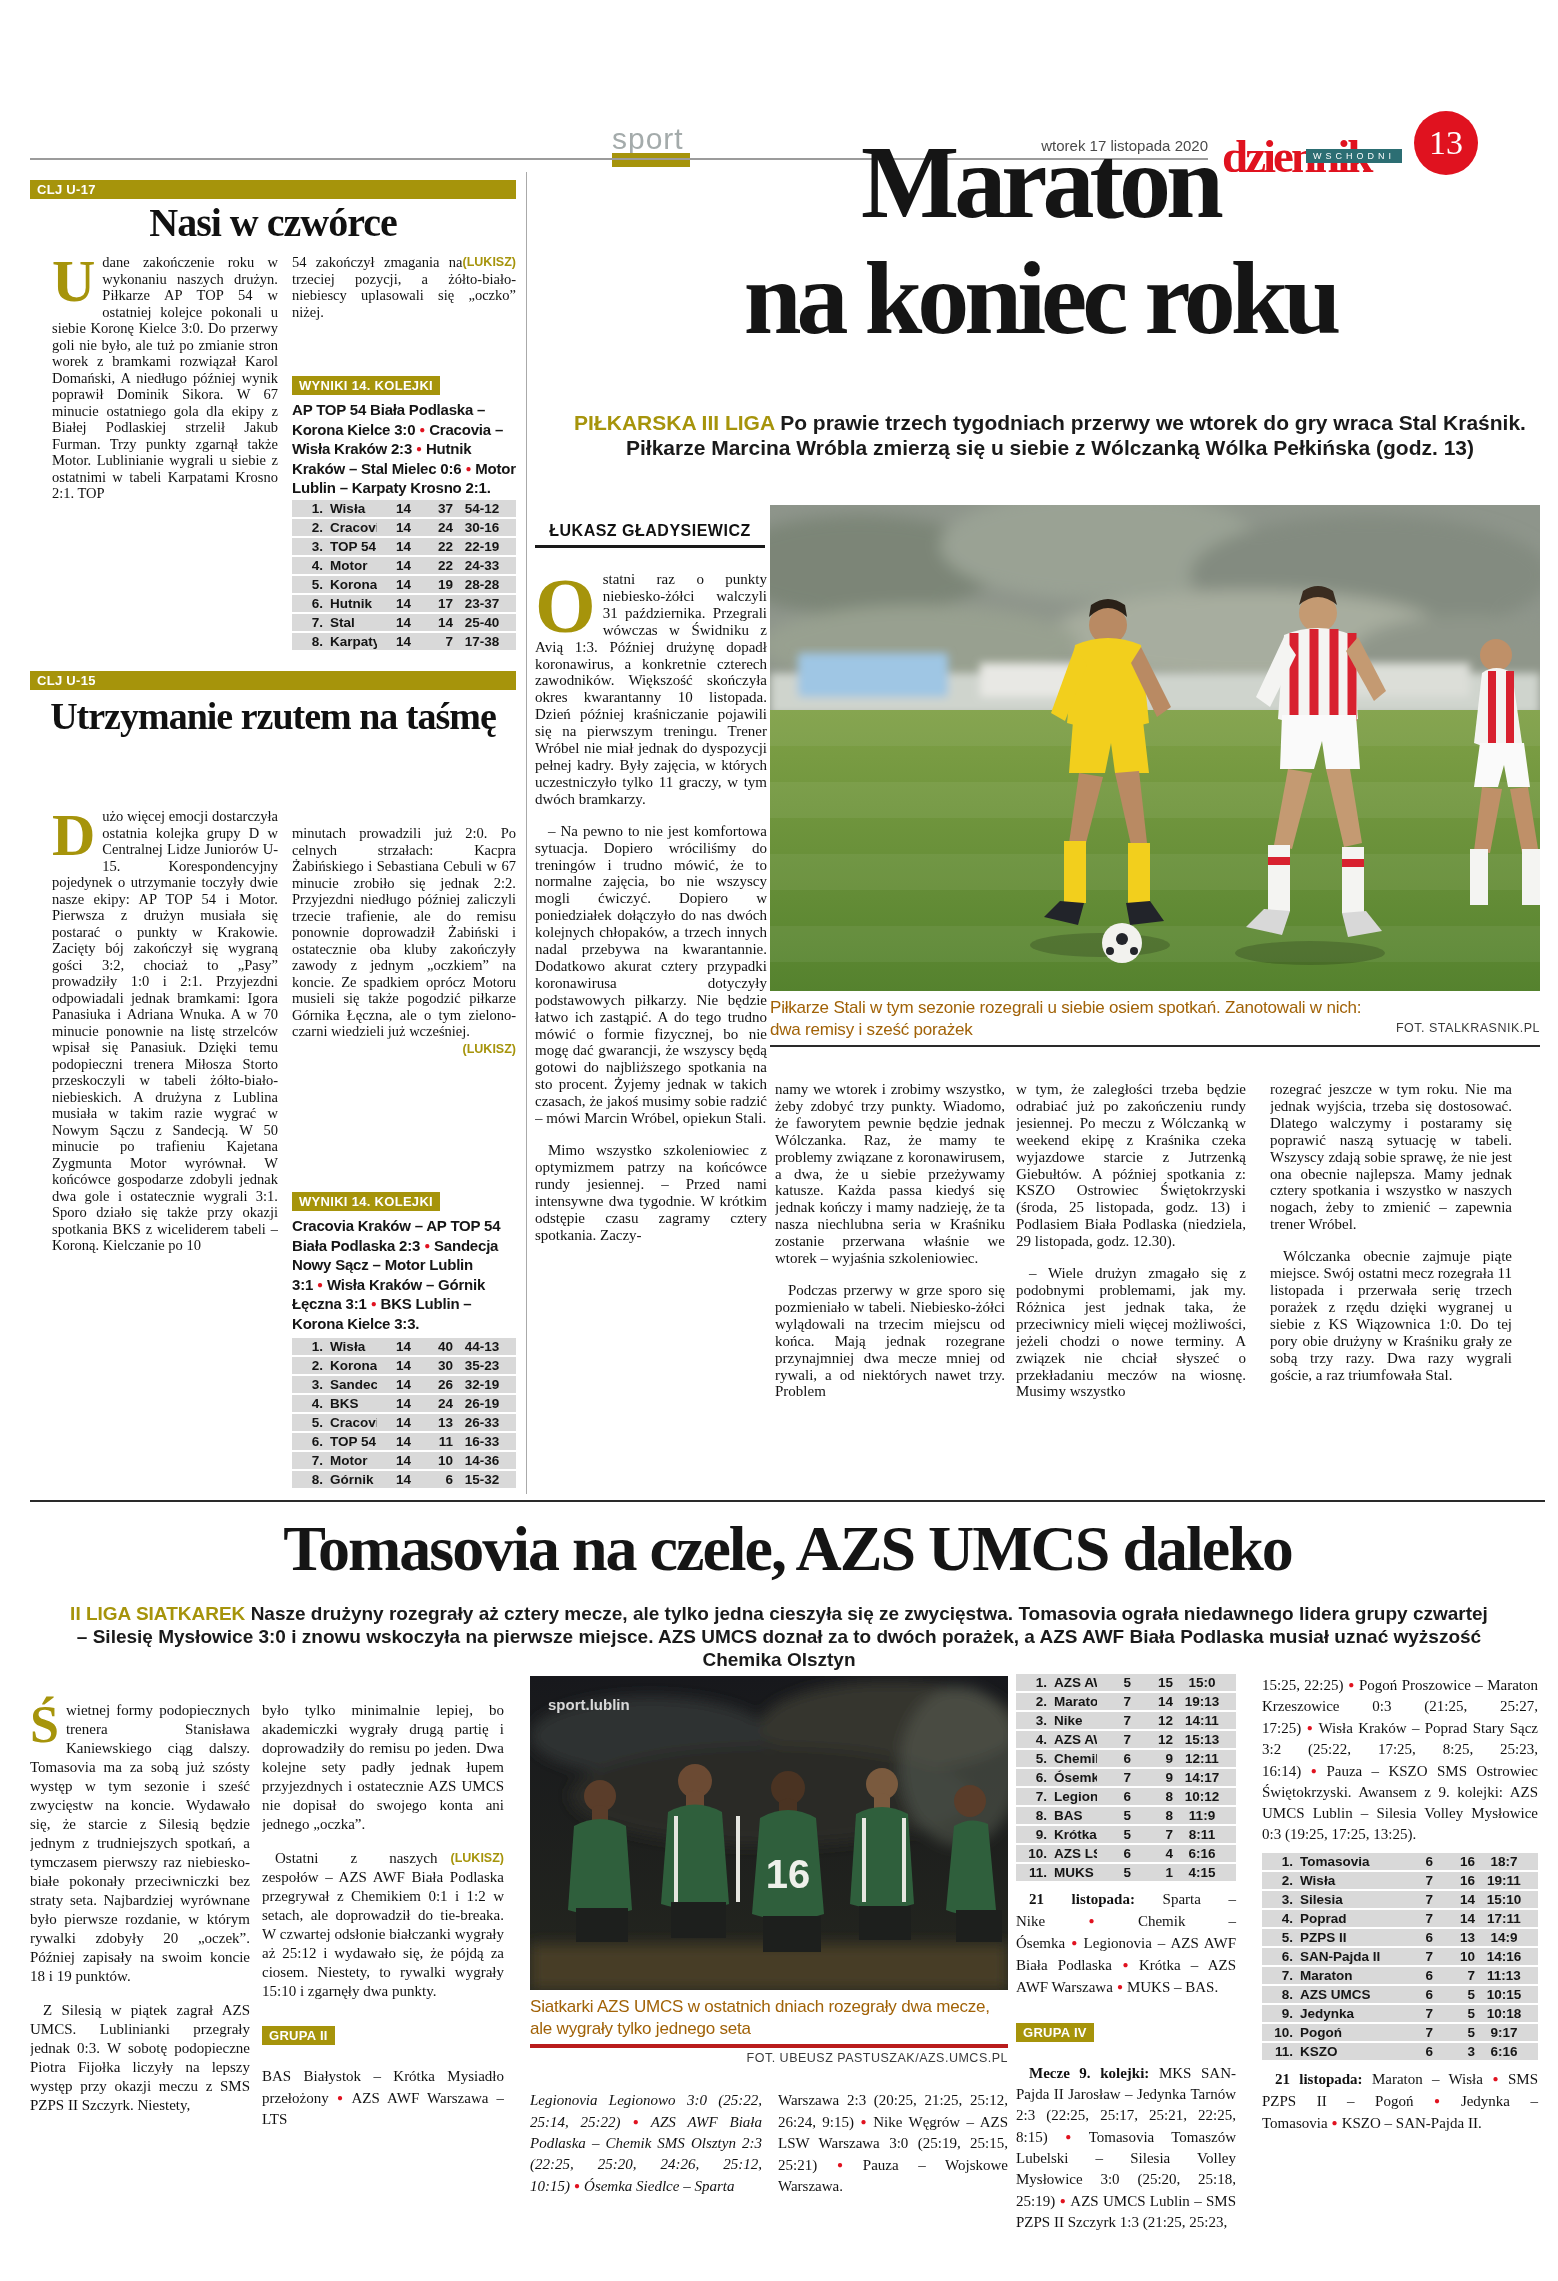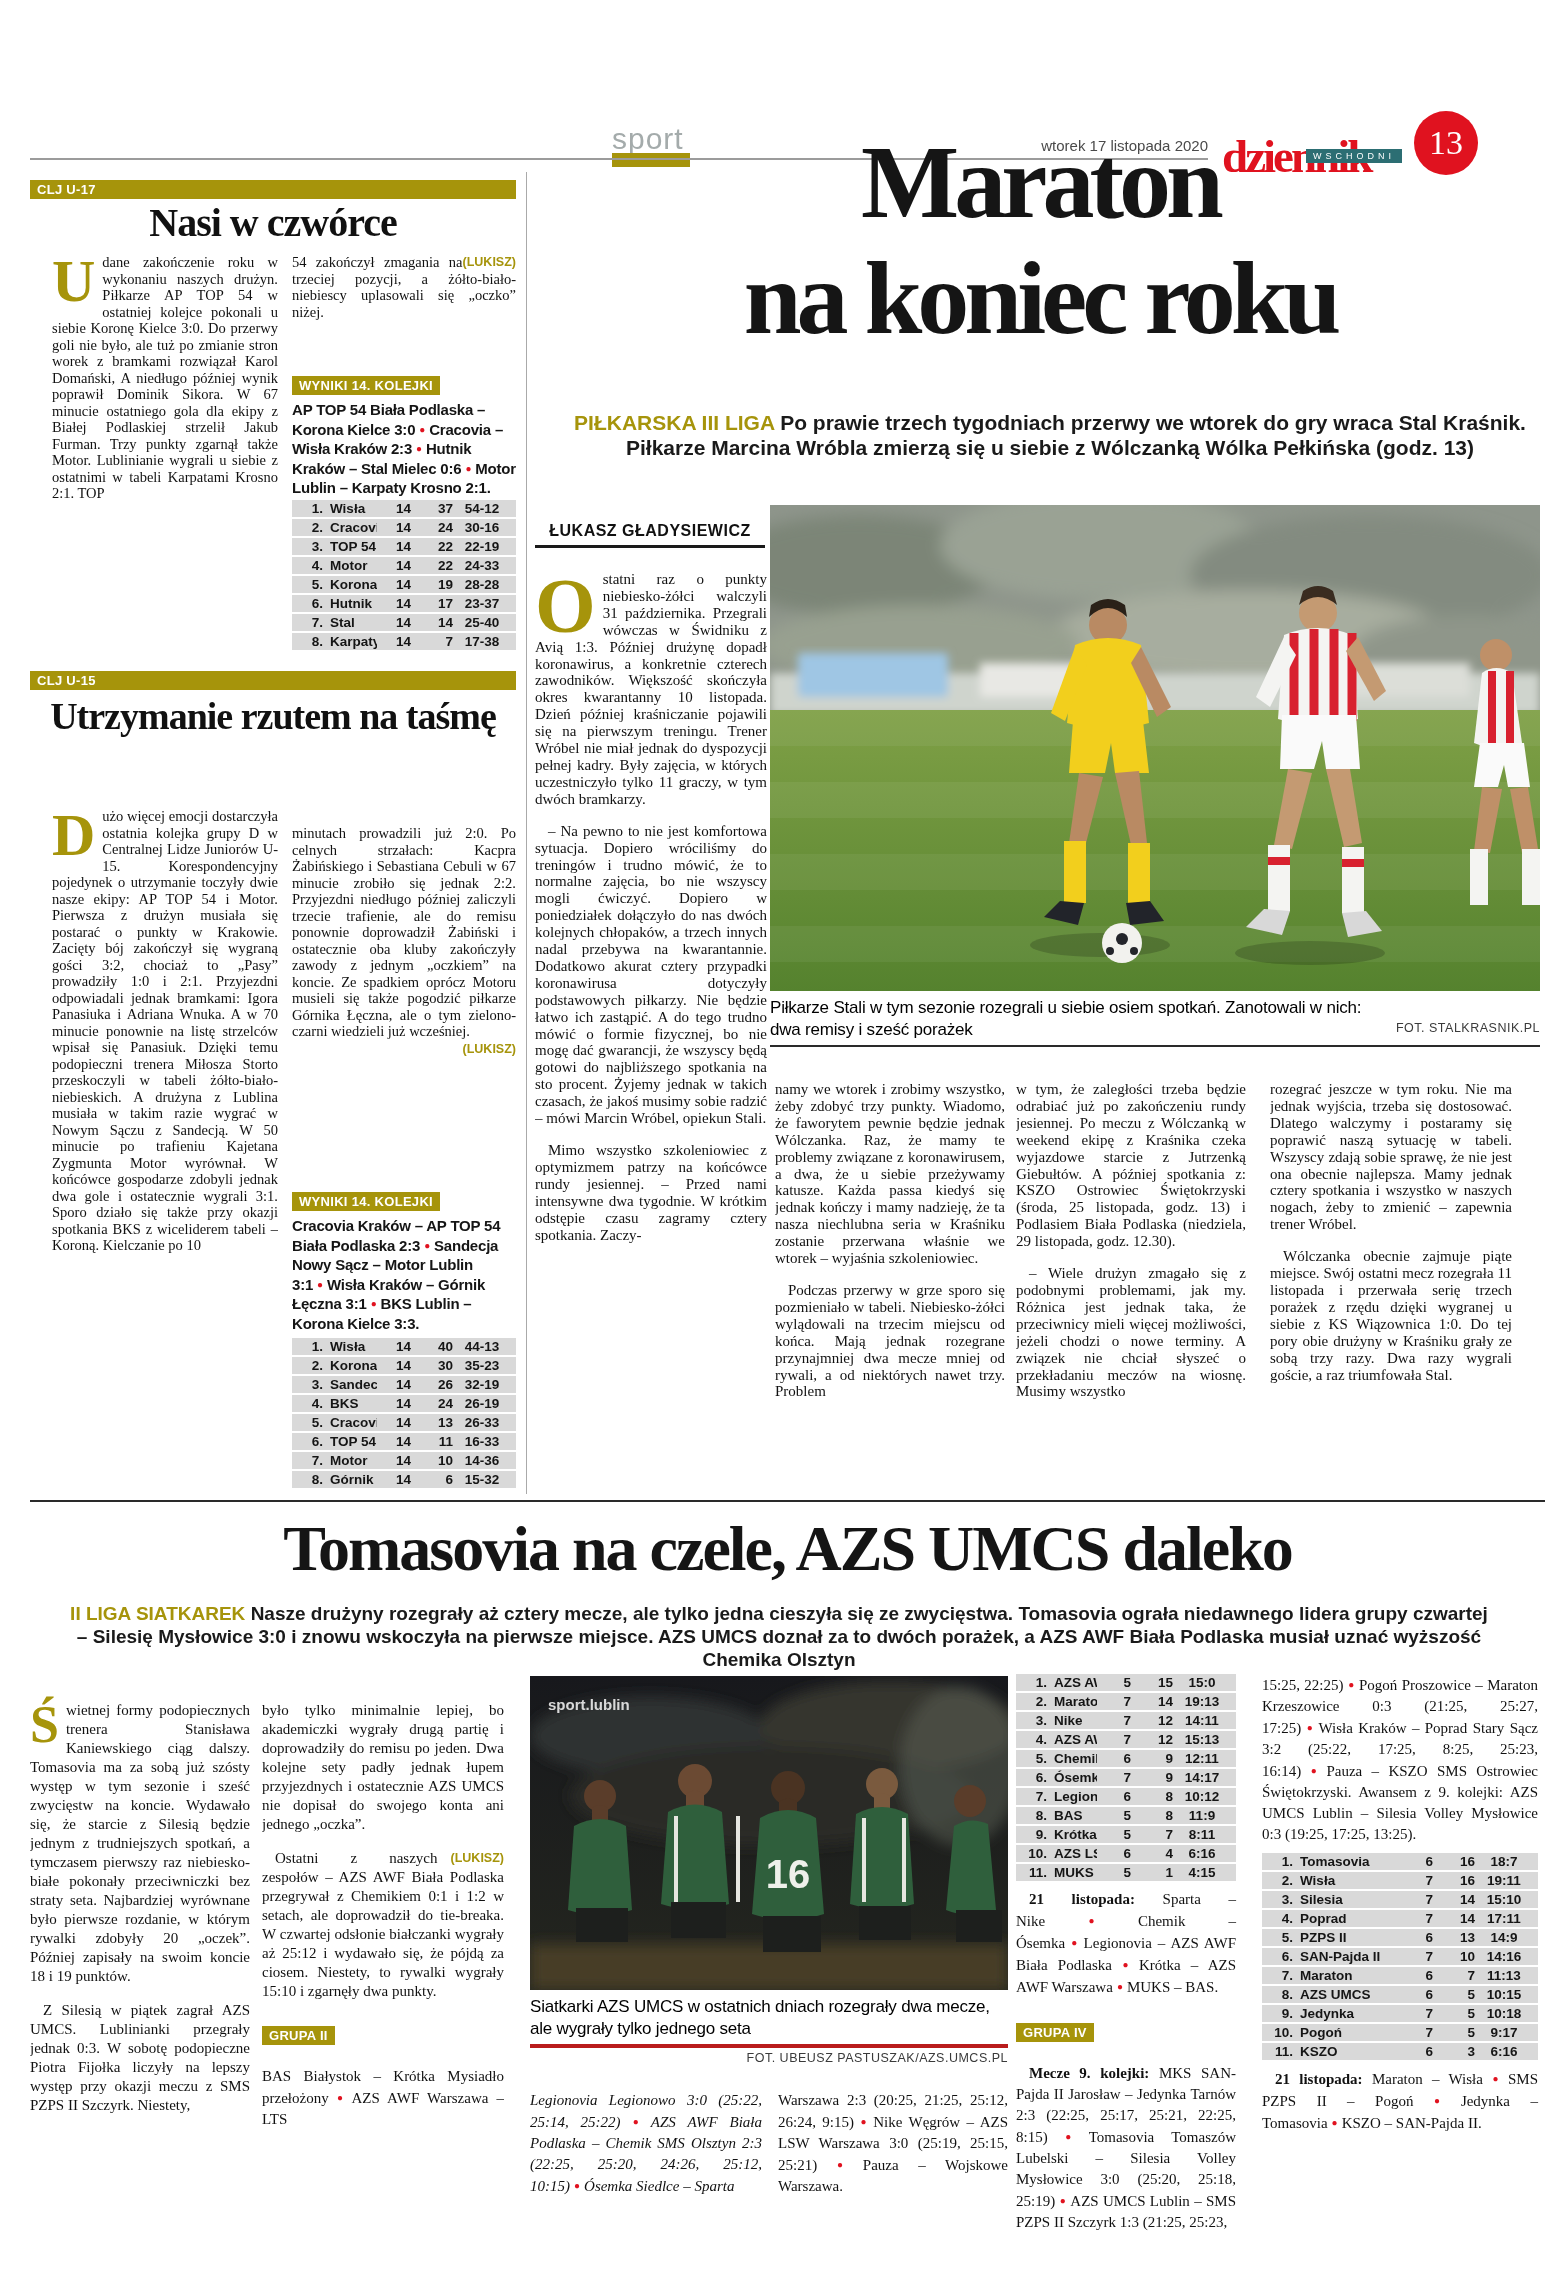--- a/index.html
+++ b/index.html
@@ -52,21 +52,21 @@
   .trow{display:flex;background:#d9d9d9;margin-bottom:2px;font-family:"Liberation Sans",sans-serif;
         font-weight:bold;font-size:13.5px;line-height:17px;padding:0 5px;color:#151515;}
   .tc{display:block;white-space:nowrap;}
   .c0{width:26px;text-align:right;padding-right:7px;}
   .c1{flex:1;text-align:left;overflow:hidden;}
   .c2{width:34px;text-align:right;}
   .c3{width:42px;text-align:right;}
   .c4{width:58px;text-align:center;}
 
   
-  .caption{font-family:"Liberation Sans",sans-serif;font-size:17px;line-height:22px;color:#000000;letter-spacing:-.2px;}
+  .caption{font-family:"Liberation Sans",sans-serif;font-size:17px;line-height:22px;color:#a16207;letter-spacing:-.2px;}
   .fot{font-family:"Liberation Sans",sans-serif;font-size:12.5px;color:#3a3a3a;text-align:right;letter-spacing:.5px;}
   .vrule{background:#aaa;width:1px;}
   .divider{background:#2a2a2a;height:2px;}
   .clip{overflow:hidden;}
   .b{font-weight:bold;}
 </style>
 </head>
 <body>
 
 <div class="page">

